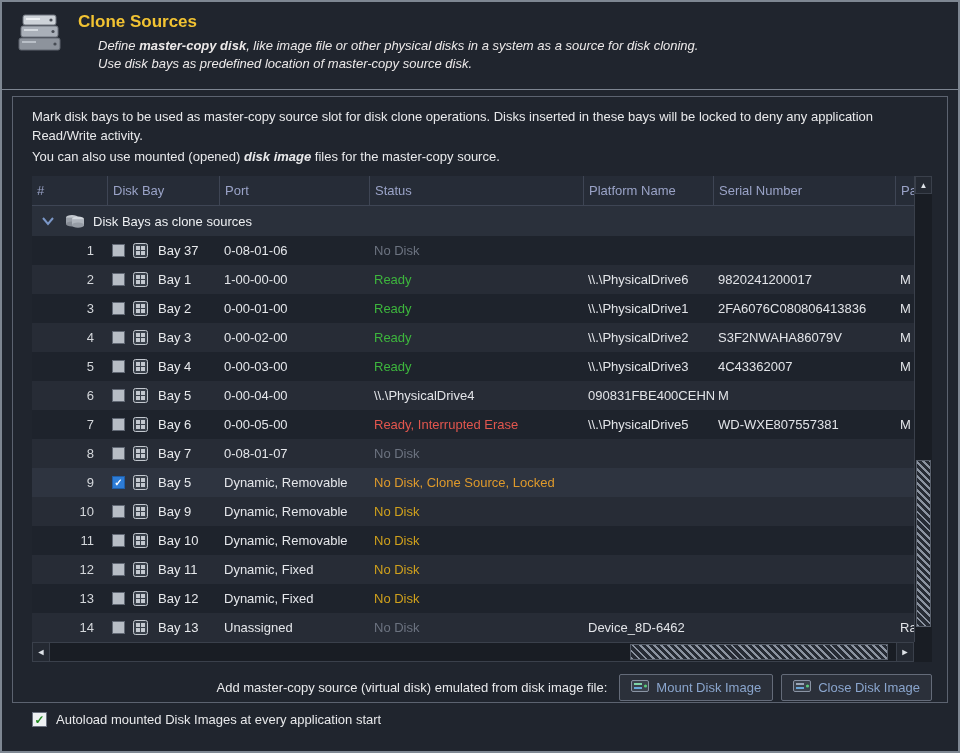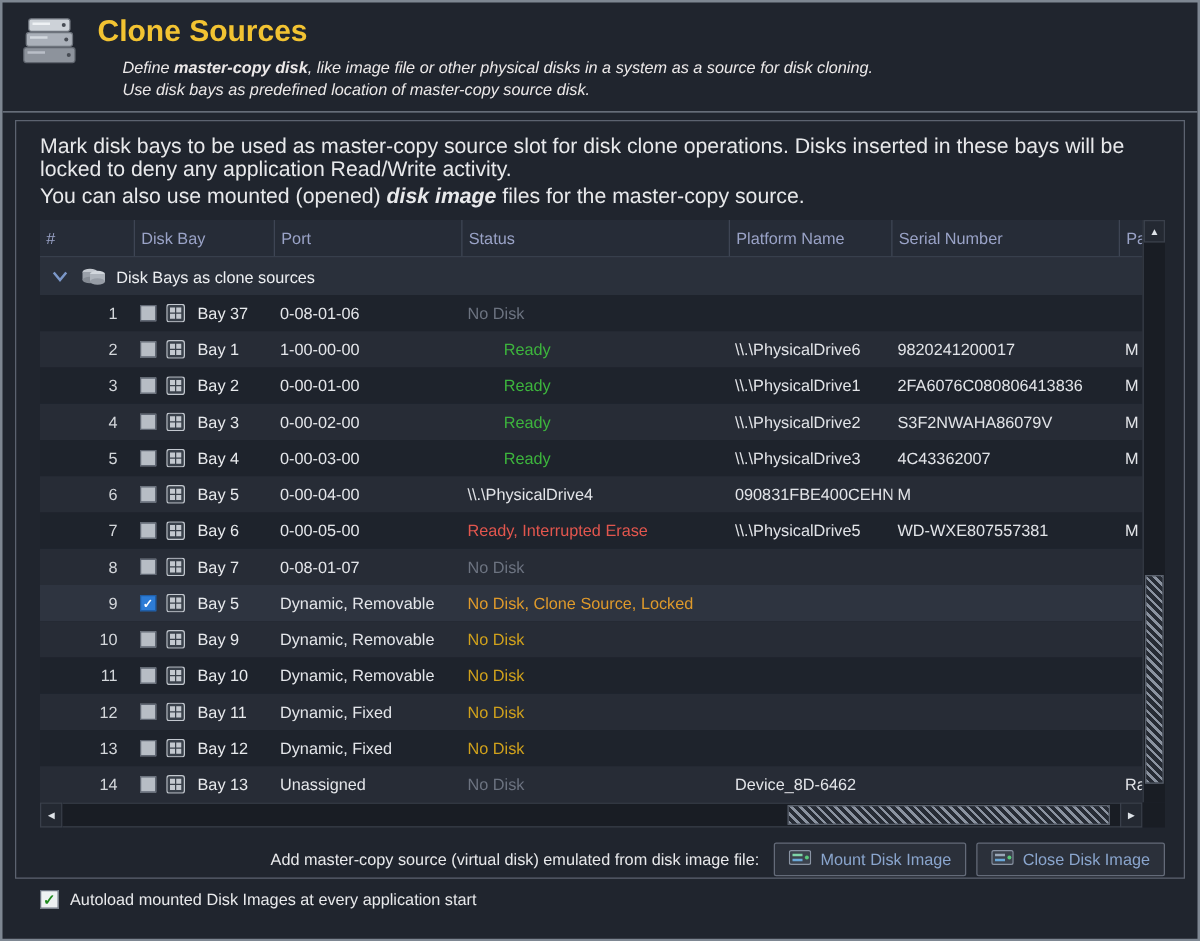--- a/index.html
+++ b/index.html
@@ -11,31 +11,31 @@
     background:#20252e; border:2px solid #7e8792; overflow:hidden;
   }
 
   
   .page-header {
     display:flex; height:88px; padding:6px 0 0 14px;
     border-bottom:1px solid #7d8591;
   }
   .header-icon { width:58px; padding-top:4px; }
   .header-text { flex:1; }
-  .page-title { font-size:24px; font-weight:bold; color:#f2c332; margin:4px 0 5px 4px; }
+  .page-title { font-size:17px; font-weight:bold; color:#f2c332; margin:4px 0 5px 4px; }
   .desc-block { margin-left:24px; }
   .desc { margin:0; font-style:italic; font-size:13px; line-height:18px; color:#ece9e9; }
   .desc b { font-weight:bold; }
 
   
   .groupbox {
     margin:6px 10px 0 10px; height:607px;
     border:1px solid #5c6370; padding:8px 19px 0 19px;
   }
-  .intro { margin:2px 0 0 0; font-size:17px; line-height:19px; color:#e8e9eb; width:900px; }
+  .intro { margin:2px 0 0 0; font-size:13px; line-height:19px; color:#e8e9eb; width:900px; }
   .intro.second { margin:2px 0 10px 0; }
   .intro b { font-weight:bold;font-style:italic; }
 
   
   .table-wrap { width:900px; }
   .table-area { display:flex; }
   .table-main { width:882px; background:#1e232c; }
 
   .cols {
     display:grid;
@@ -65,21 +65,21 @@
   .c-bay { display:flex; align-items:center; overflow:hidden; }
   .bay-icon { display:flex; margin-left:8px; }
   .bay-label { margin-left:10px; color:#e8eaed; }
   .c-port, .c-status, .c-platform, .c-serial, .c-extra {
     padding-left:4px; overflow:hidden; white-space:nowrap;
   }
   .c-port { color:#e4e6ea; }
   .c-platform, .c-serial, .c-extra { color:#e2e4e8; }
 
   .status-none   { color:#6c7380; }
-  .status-ready  { color:#3db53d;margin-left:29px; }
+  .status-ready  { color:#3db53d; }
   .status-warn   { color:#d0a11c; }
   .status-locked { color:#df9a2b; }
   .status-error  { color:#e2564e; }
 
   
   .checkbox {
     width:13px; height:13px; margin-left:4px; flex:0 0 13px;
     background:#b7bdc5; border:1px solid #616874;
     display:flex; align-items:center; justify-content:center;
     font-size:10px; font-weight:bold; color:transparent;

